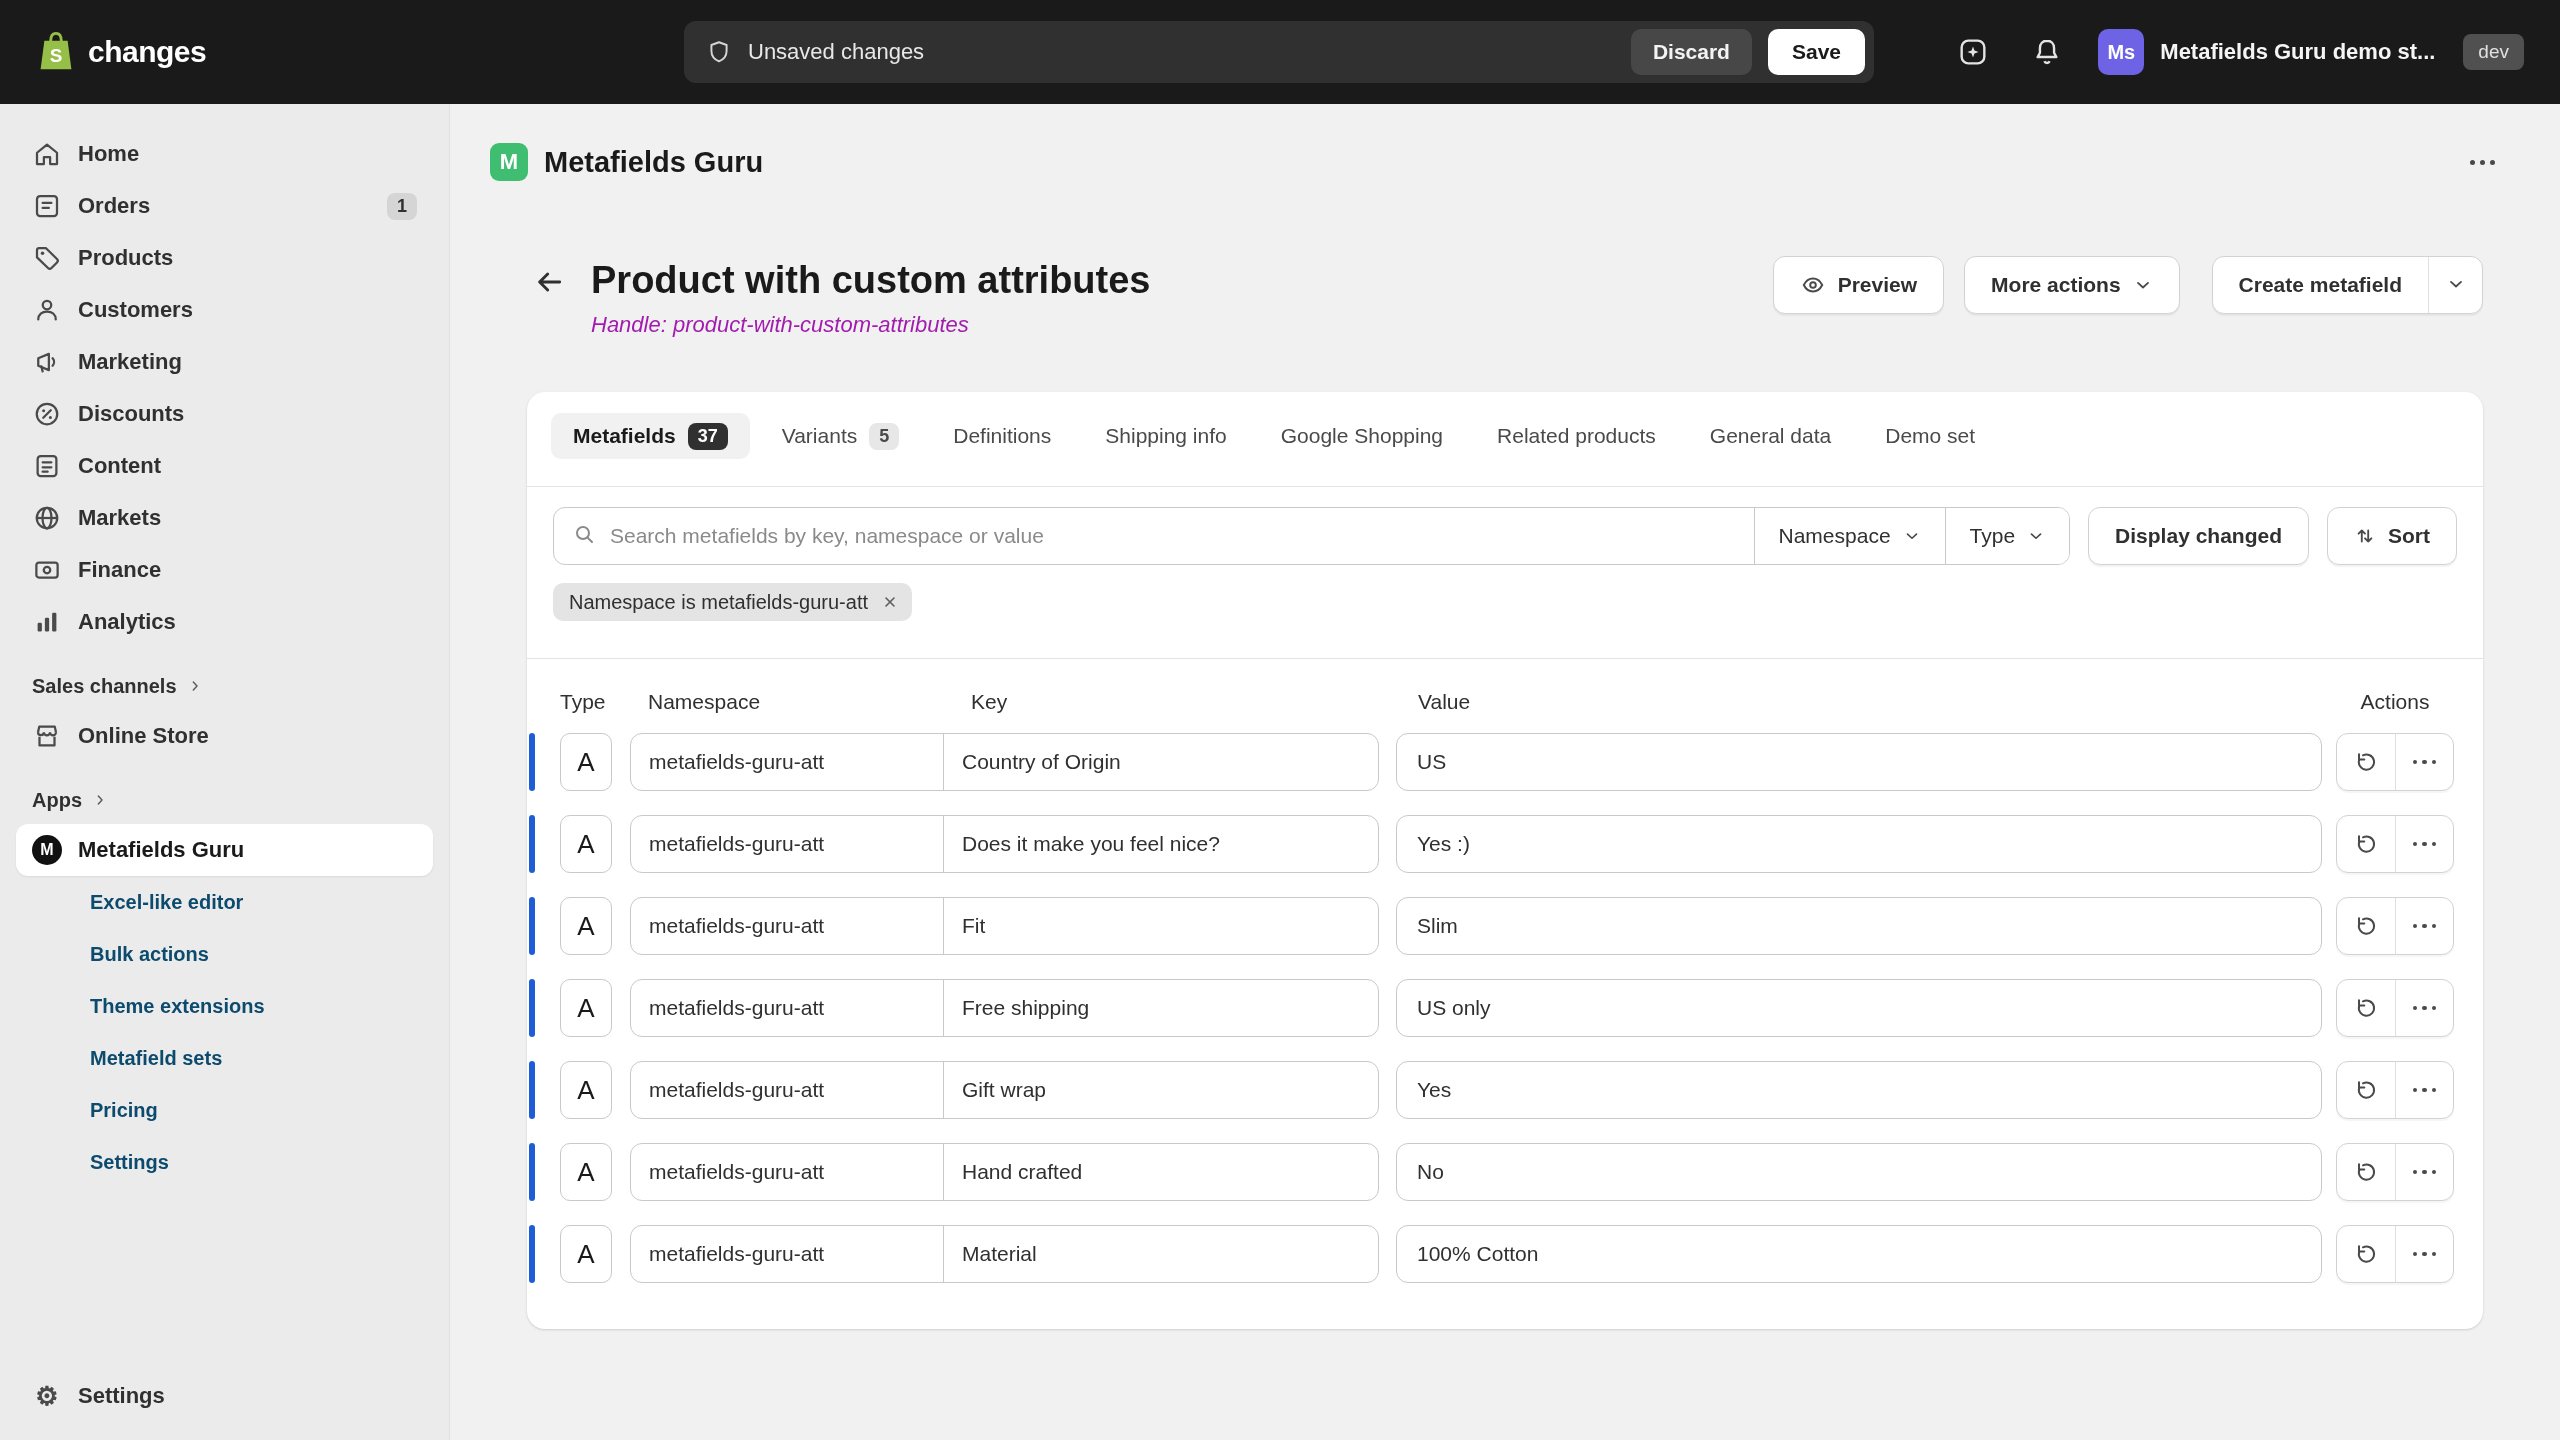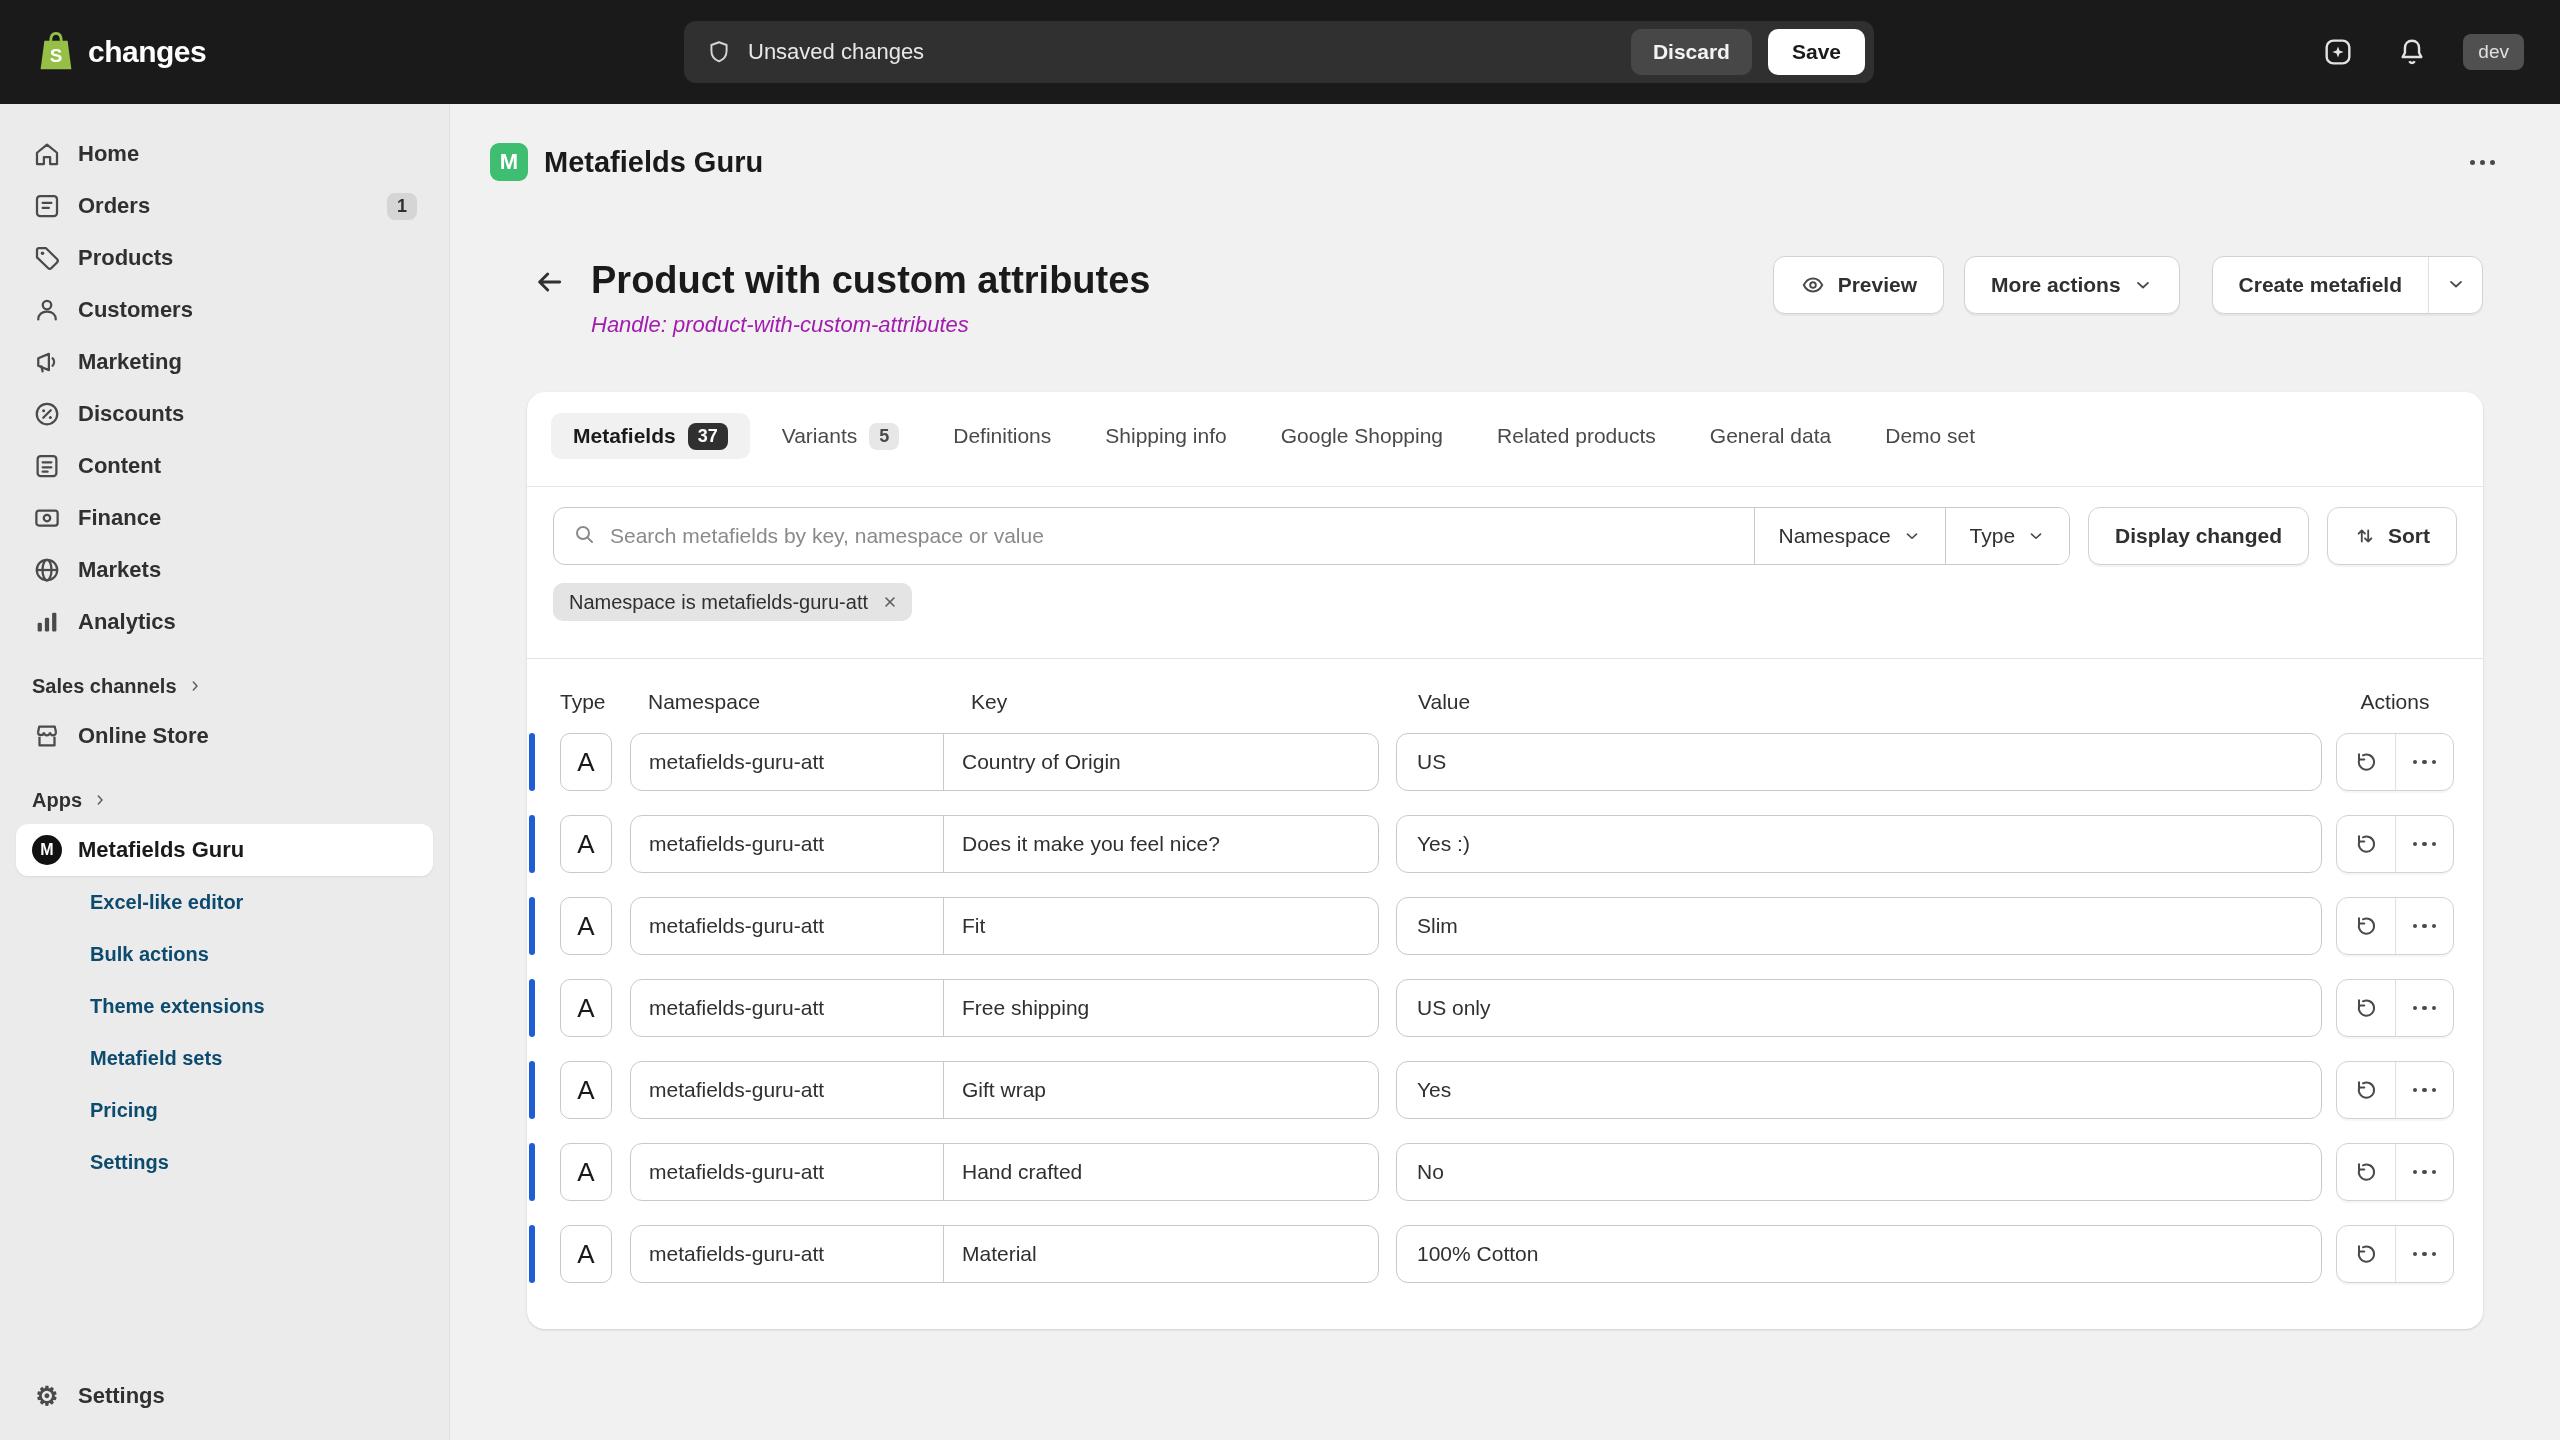--- a/index.html
+++ b/index.html
@@ -180,20 +180,24 @@
           <rect x="3.5" y="3.5" width="17" height="17" rx="5" fill="none" stroke="currentColor" stroke-width="1.8"></rect>
           <path d="M12 7.8 l1.1 3.1 3.1 1.1 -3.1 1.1 -1.1 3.1 -1.1 -3.1 -3.1 -1.1 3.1 -1.1 Z" fill="currentColor"></path>
         </svg>
     </button>
     <button class="top-icon-btn">
       <svg width="32" height="32" viewBox="0 0 24 24">
           <path d="M12 3.6 c-3.2 0-5.3 2.3-5.3 5.5 v3.5 l-1.7 3.2 h14 l-1.7-3.2 V9.1 c0-3.2-2.1-5.5-5.3-5.5 Z" fill="none" stroke="currentColor" stroke-width="1.8" stroke-linejoin="round"></path>
           <path d="M10 19 a2.2 2.2 0 0 0 4 0" fill="none" stroke="currentColor" stroke-width="1.8"></path>
         </svg>
     </button>
+    <div class="account">
+      <span class="avatar">Ms</span>
+      <span class="store-name">Metafields Guru demo st...</span>
+    </div>
     <span class="env-badge">dev</span>
   </div>
 </header>
 
 <aside class="sidebar">
   <div class="nav-item">
     <span class="icon">
         <svg width="30" height="30" viewBox="0 0 24 24">
           <path d="M4 11 L12 4.5 L20 11 V20 H14.5 V14.5 H9.5 V20 H4 Z" fill="none" stroke="currentColor" stroke-width="1.8" stroke-linejoin="round"></path>
         </svg>
@@ -253,35 +257,35 @@
         <svg width="30" height="30" viewBox="0 0 24 24">
           <rect x="4.5" y="4" width="15" height="16" rx="2.5" fill="none" stroke="currentColor" stroke-width="1.8"></rect>
           <path d="M8.5 9 h7 M8.5 13 h7 M8.5 16.5 h4" stroke="currentColor" stroke-width="1.8" stroke-linecap="round"></path>
         </svg>
       </span>
     <span>Content</span>
   </div>
   <div class="nav-item">
     <span class="icon">
         <svg width="30" height="30" viewBox="0 0 24 24">
-          <rect x="3.5" y="6" width="17" height="12" rx="2" fill="none" stroke="currentColor" stroke-width="1.8"></rect>
-          <circle cx="12" cy="12" r="2.6" fill="none" stroke="currentColor" stroke-width="1.8"></circle>
-        </svg>
-      </span>
-    <span>Finance</span>
-  </div>
-  <div class="nav-item">
-    <span class="icon">
-        <svg width="30" height="30" viewBox="0 0 24 24">
           <circle cx="12" cy="12" r="8.2" fill="none" stroke="currentColor" stroke-width="1.8"></circle>
           <ellipse cx="12" cy="12" rx="3.6" ry="8.2" fill="none" stroke="currentColor" stroke-width="1.8"></ellipse>
           <path d="M4 12 h16" stroke="currentColor" stroke-width="1.8"></path>
         </svg>
       </span>
     <span>Markets</span>
+  </div>
+  <div class="nav-item">
+    <span class="icon">
+        <svg width="30" height="30" viewBox="0 0 24 24">
+          <rect x="3.5" y="6" width="17" height="12" rx="2" fill="none" stroke="currentColor" stroke-width="1.8"></rect>
+          <circle cx="12" cy="12" r="2.6" fill="none" stroke="currentColor" stroke-width="1.8"></circle>
+        </svg>
+      </span>
+    <span>Finance</span>
   </div>
   <div class="nav-item">
     <span class="icon">
         <svg width="30" height="30" viewBox="0 0 24 24">
           <rect x="4.5" y="12.5" width="3.4" height="7" rx="1" fill="currentColor"></rect>
           <rect x="10.3" y="8.5" width="3.4" height="11" rx="1" fill="currentColor"></rect>
           <rect x="16.1" y="4.5" width="3.4" height="15" rx="1" fill="currentColor"></rect>
         </svg>
       </span>
     <span>Analytics</span>

